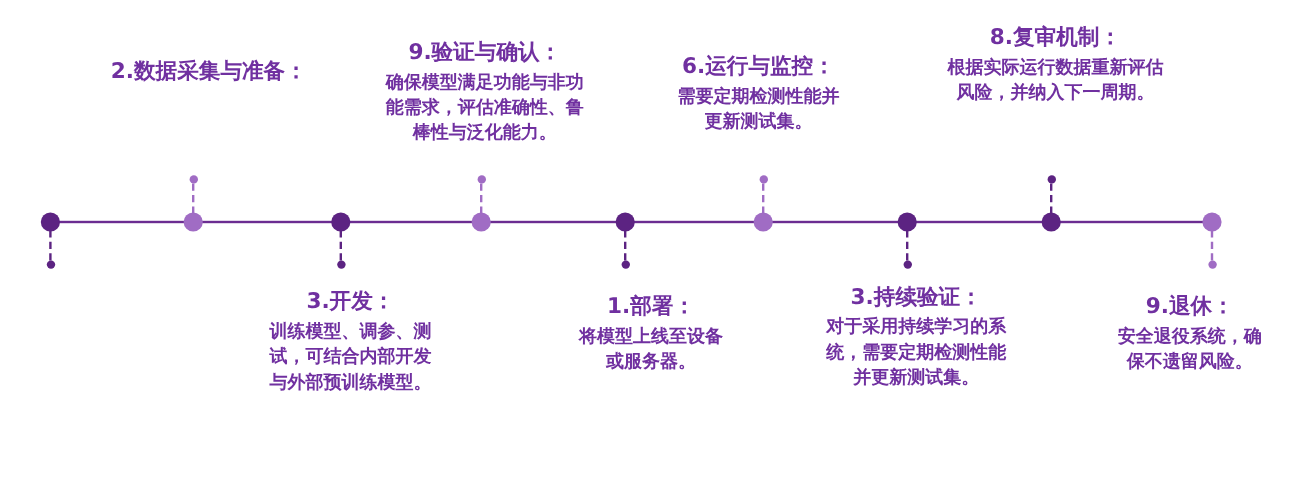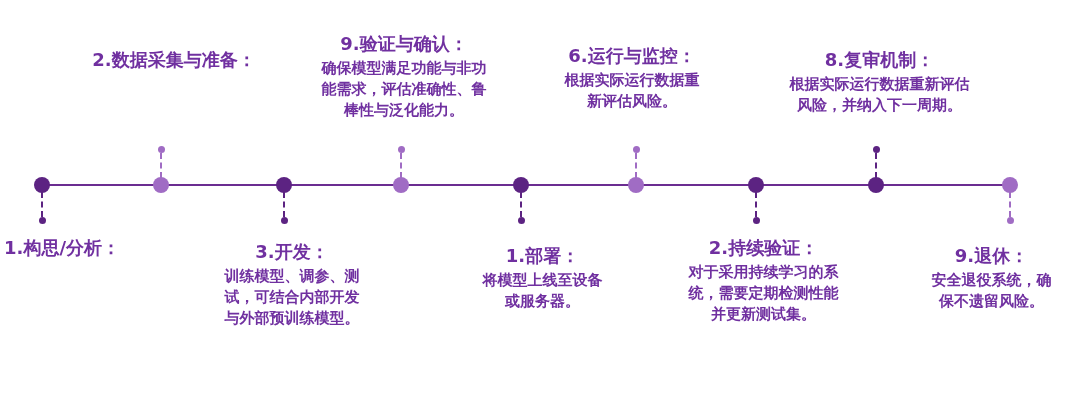--- a/index.html
+++ b/index.html
@@ -111,21 +111,20 @@
   <div class="connector below dark" style="left:752px">
     <div class="dash"></div>
     <div class="enddot"></div>
   </div>
   <div class="connector below light" style="left:1006px">
     <div class="dash"></div>
     <div class="enddot"></div>
   </div>
 
   <div class="item" style="left:7px;top:236px;width:110px">
-    <div class="title">1.构思/分析：</div>
   </div>
 
   <div class="item" style="left:89px;top:48px;width:170px">
     <div class="title">2.数据采集与准备：</div>
   </div>
 
   <div class="item" style="left:222px;top:240px;width:140px">
     <div class="title">3.开发：</div>
     <div class="body">训练模型、调参、测试，可结合内部开发与外部预训练模型。</div>
   </div>
@@ -135,29 +134,29 @@
     <div class="body">确保模型满足功能与非功能需求，评估准确性、鲁棒性与泛化能力。</div>
   </div>
 
   <div class="item" style="left:480px;top:244px;width:125px">
     <div class="title">1.部署：</div>
     <div class="body">将模型上线至设备或服务器。</div>
   </div>
 
   <div class="item" style="left:562px;top:44px;width:140px">
     <div class="title">6.运行与监控：</div>
-    <div class="body">根据实际运行数据重新评估风险。</div>
+    <div class="body">需要定期检测性能并更新测试集。</div>
   </div>
 
   <div class="item" style="left:686px;top:236px;width:155px">
-    <div class="title">2.持续验证：</div>
+    <div class="title">3.持续验证：</div>
     <div class="body">对于采用持续学习的系统，需要定期检测性能并更新测试集。</div>
   </div>
 
-  <div class="item" style="left:787px;top:48px;width:185px">
+  <div class="item" style="left:787px;top:20px;width:185px">
     <div class="title">8.复审机制：</div>
     <div class="body">根据实际运行数据重新评估风险，并纳入下一周期。</div>
   </div>
 
   <div class="item" style="left:929px;top:244px;width:125px">
     <div class="title">9.退休：</div>
     <div class="body">安全退役系统，确保不遗留风险。</div>
   </div>
 
 </div>

